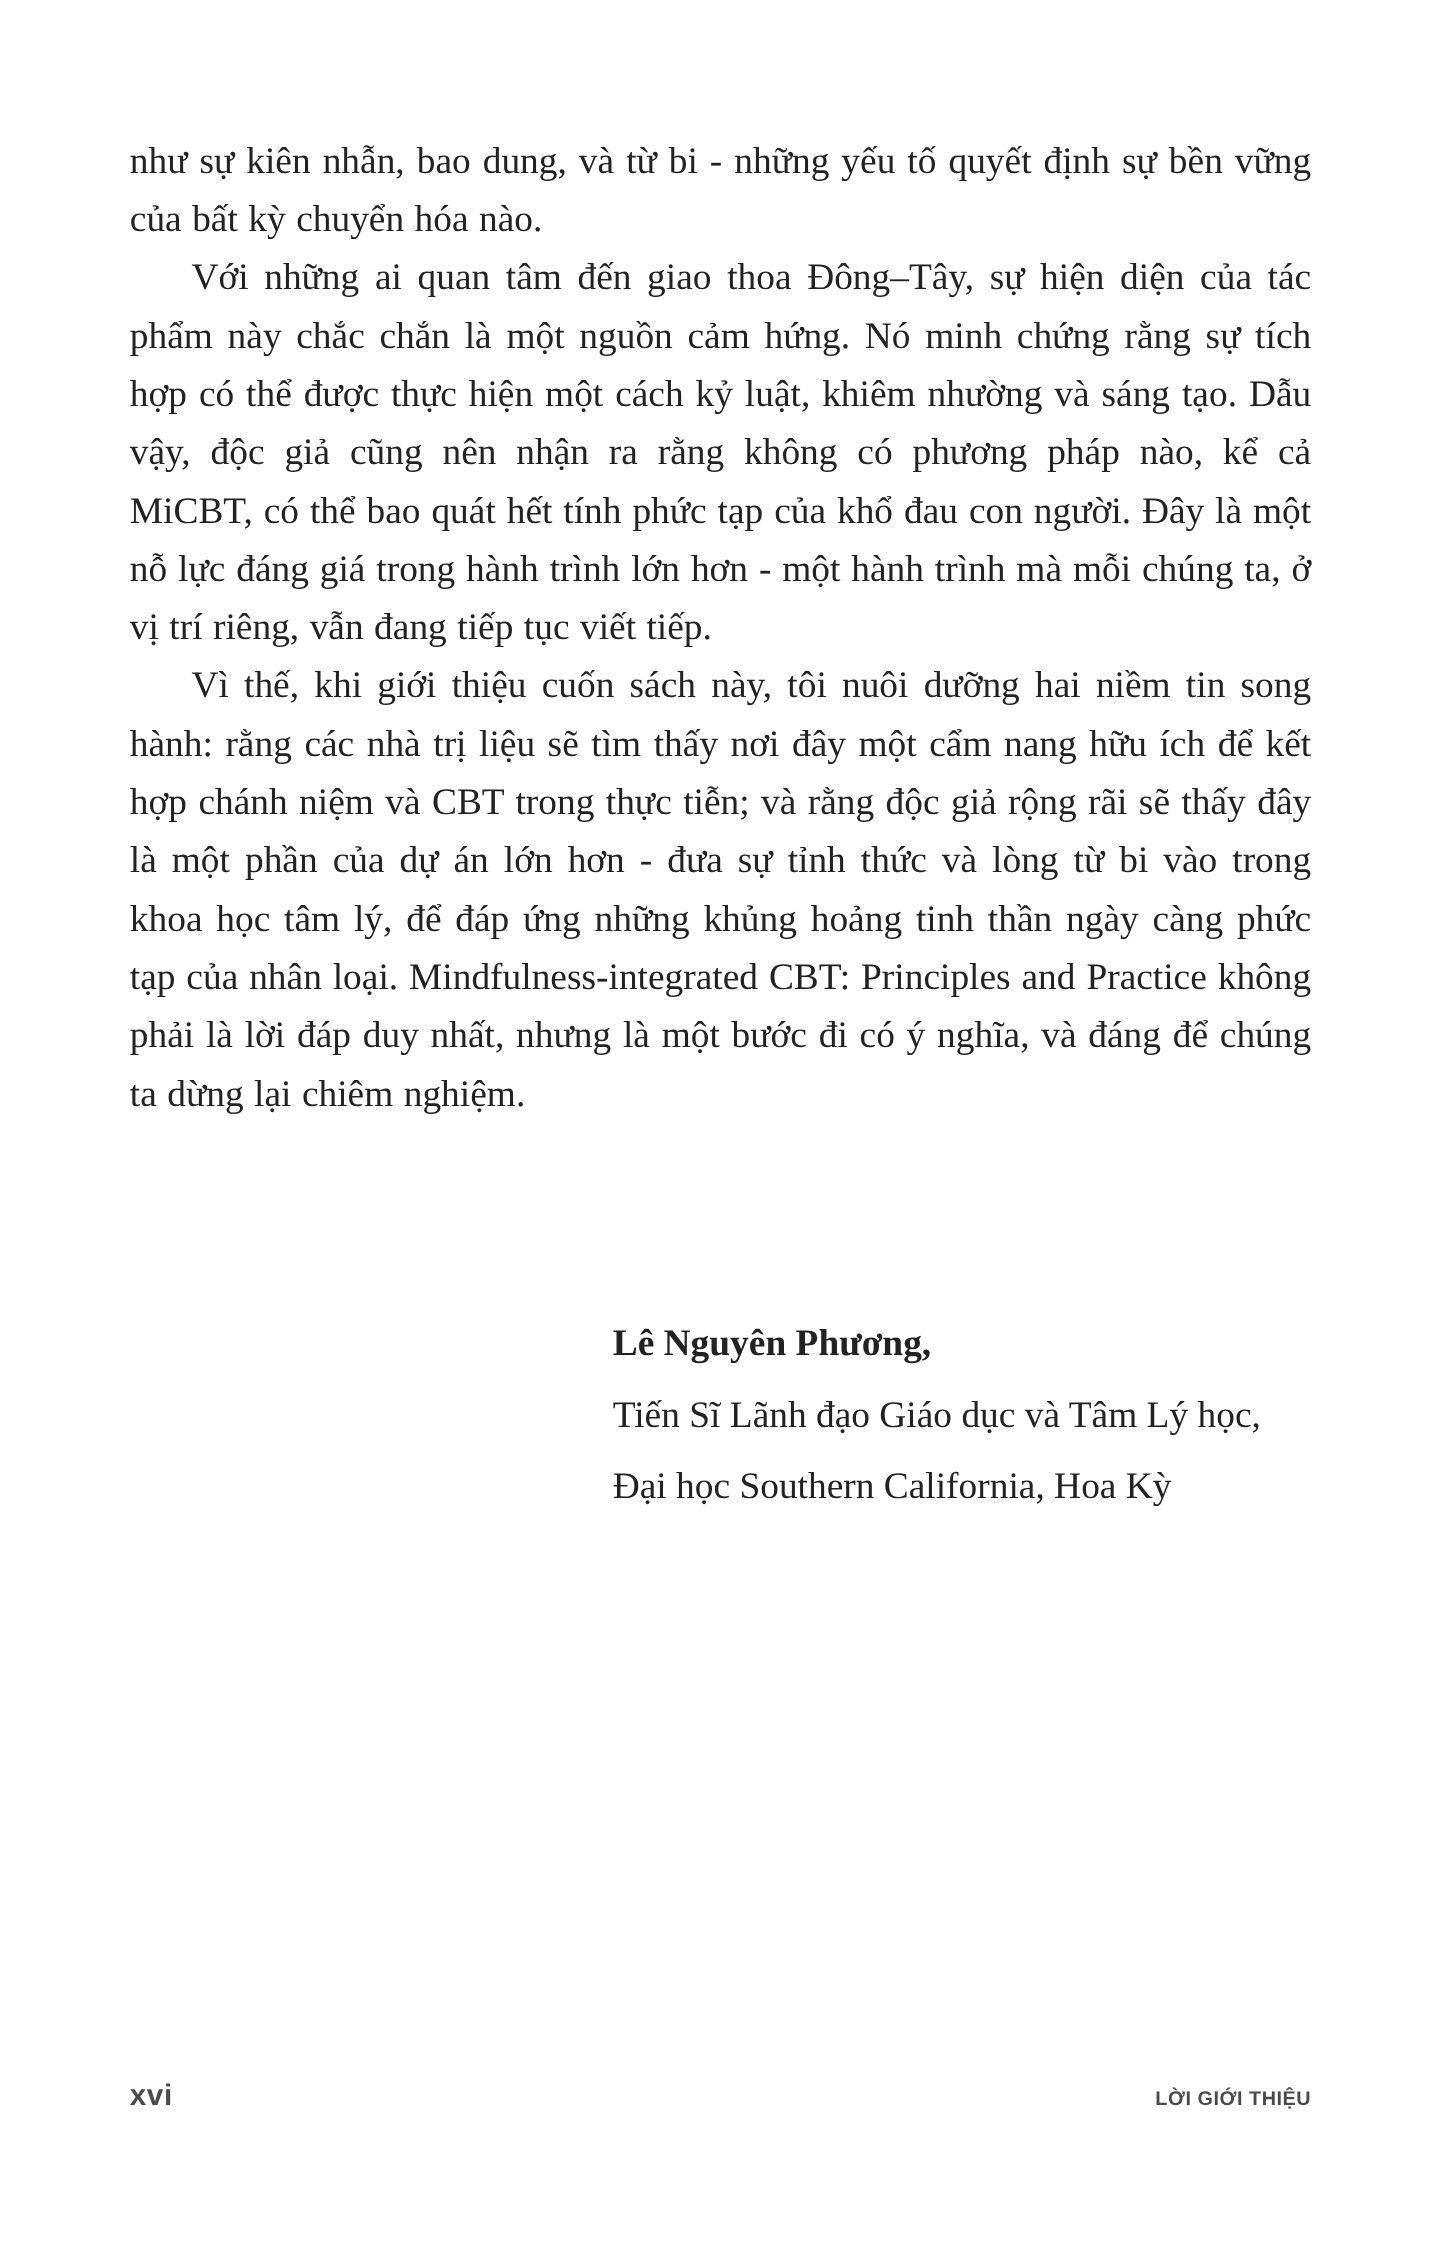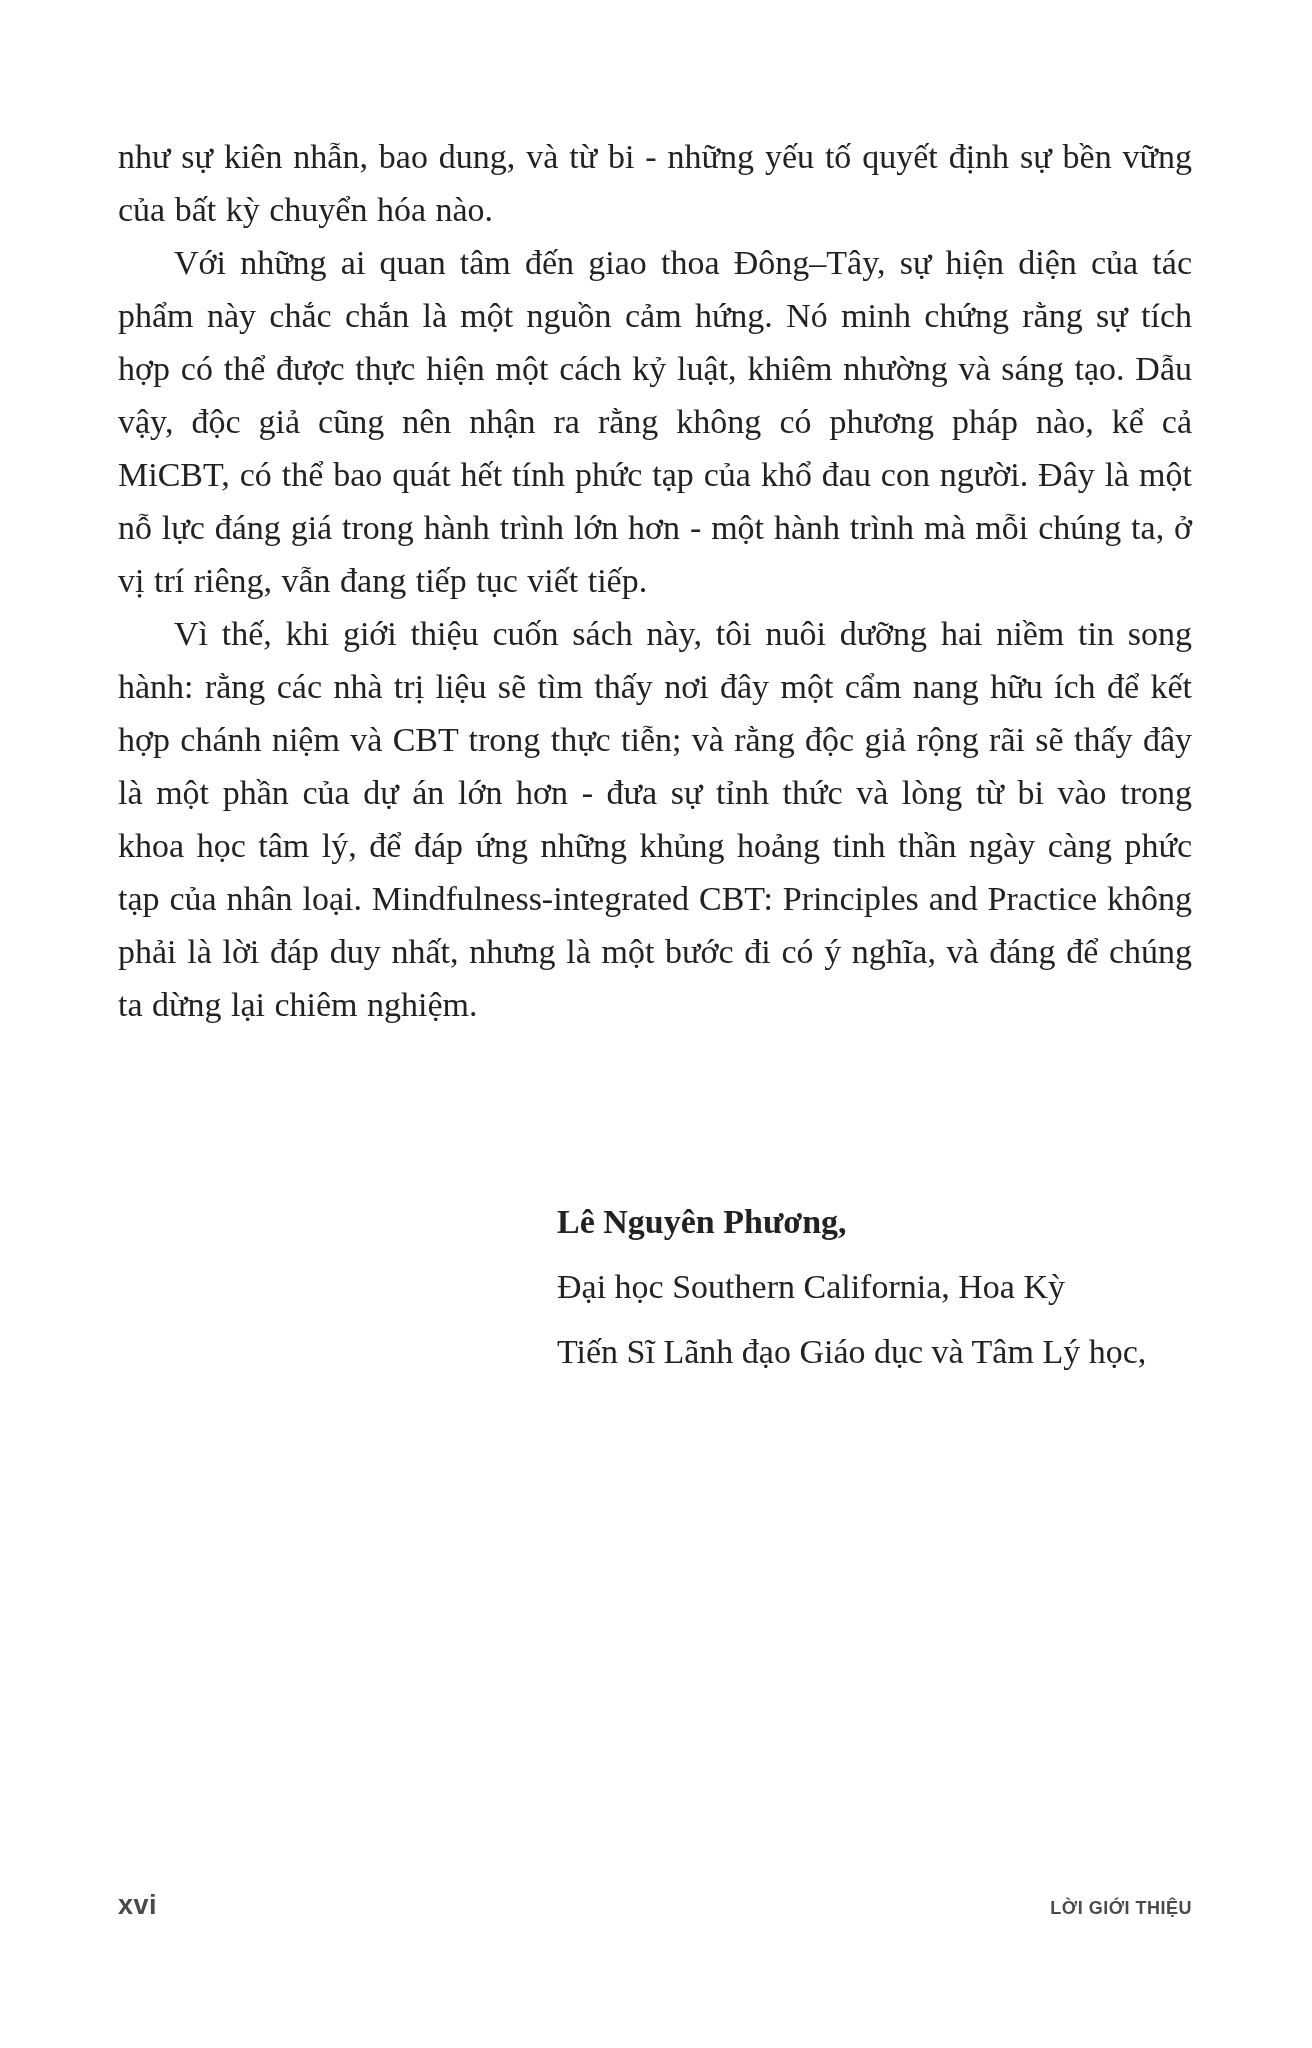--- a/index.html
+++ b/index.html
@@ -14,21 +14,21 @@
   .page {
     position: absolute;
     inset: 0;
     background: #ffffff;
     font-family: "Liberation Serif", "DejaVu Serif", serif;
     color: #222222;
   }
   .text-block {
     position: absolute;
     left: 118px;
-    top: 130px;
+    top: 120px;
     width: 1074px;
   }
   .para {
     margin: 0;
     font-size: 34px;
     line-height: 53px;
     text-align: justify;
     color: #222222;
     word-spacing: 1px;
   }
@@ -81,22 +81,22 @@
 
   <main class="text-block">
 
   <p class="para"><span>như sự kiên nhẫn, bao dung, và từ bi - những yếu tố quyết định sự bền vững của bất kỳ chuyển hóa nào.</span></p>
       <p class="para indent"><span>Với những ai quan tâm đến giao thoa Đông–Tây, sự hiện diện của tác phẩm này chắc chắn là một nguồn cảm hứng. Nó minh chứng rằng sự tích hợp có thể được thực hiện một cách kỷ luật, khiêm nhường và sáng tạo. Dẫu vậy, độc giả cũng nên nhận ra rằng không có phương pháp nào, kể cả MiCBT, có thể bao quát hết tính phức tạp của khổ đau con người. Đây là một nỗ lực đáng giá trong hành trình lớn hơn - một hành trình mà mỗi chúng ta, ở vị trí riêng, vẫn đang tiếp tục viết tiếp.</span></p>
       <p class="para indent"><span>Vì thế, khi giới thiệu cuốn sách này, tôi nuôi dưỡng hai niềm tin song hành: rằng các nhà trị liệu sẽ tìm thấy nơi đây một cẩm nang hữu ích để kết hợp chánh niệm và CBT trong thực tiễn; và rằng độc giả rộng rãi sẽ thấy đây là một phần của dự án lớn hơn - đưa sự tỉnh thức và lòng từ bi vào trong khoa học tâm lý, để đáp ứng những khủng hoảng tinh thần ngày càng phức tạp của nhân loại. </span><span class="italic">Mindfulness-integrated CBT: Principles and Practice</span><span> không phải là lời đáp duy nhất, nhưng là một bước đi có ý nghĩa, và đáng để chúng ta dừng lại chiêm nghiệm.</span></p>
     </main>
 
   <div class="signature">
     <p class="sig-name">Lê Nguyên Phương,</p>
+    <p class="sig-line">Tiến Sĩ Lãnh đạo Giáo dục và Tâm Lý học,</p>
     <p class="sig-line">Đại học Southern California, Hoa Kỳ</p>
-    <p class="sig-line">Tiến Sĩ Lãnh đạo Giáo dục và Tâm Lý học,</p>
   </div>
 
   <footer class="footer">
     <span class="page-number">xvi</span>
     <span class="running-head">LỜI GIỚI THIỆU</span>
   </footer>
 
 </div>
 
 </body></html>

